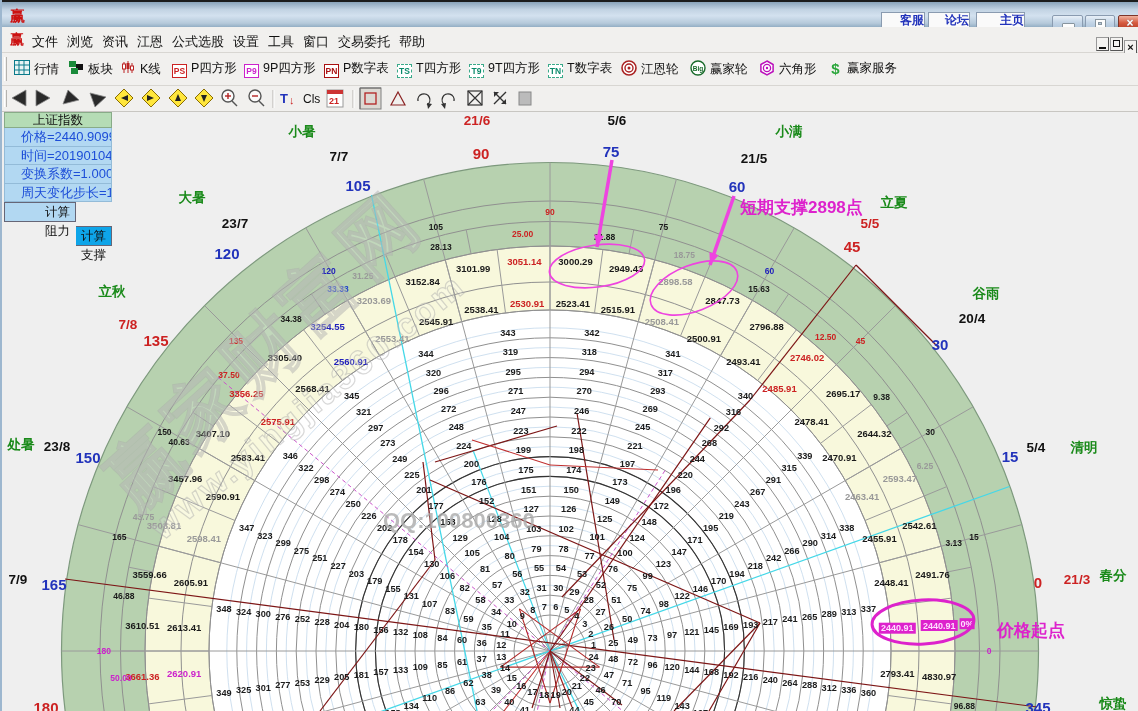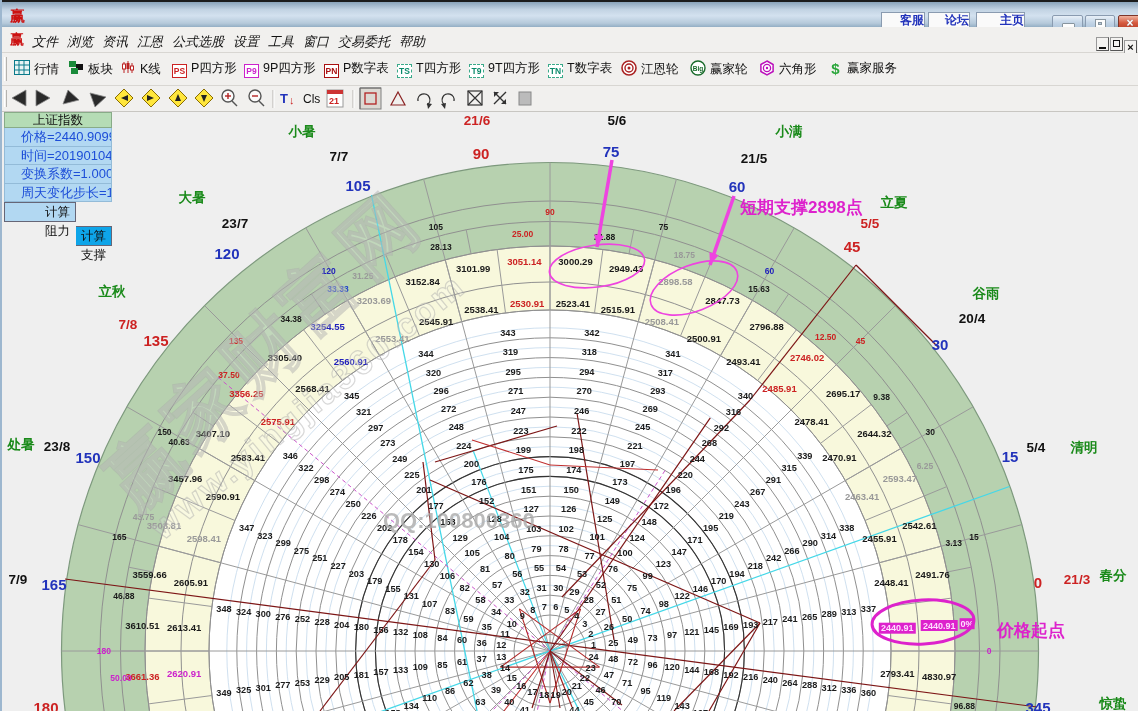--- a/index.html
+++ b/index.html
@@ -11,21 +11,21 @@
 .wbtn { position:absolute; top:13px; height:17px; border:1px solid #8a9bb0; }
 #btnmin { left:1050px; width:31px; background:linear-gradient(#e8f0f8,#c2d4e6 45%,#a9c0d6); }
 #btnmax { left:1083px; width:30px; background:linear-gradient(#e8f0f8,#c2d4e6 45%,#a9c0d6); }
 #btncls { left:1116px; width:24px; border-color:#7d352a; background:linear-gradient(#f0b29e,#d65b40 45%,#b03620); }
 .wbtn { border-radius:2px; }
 .wbtn span { display:block; text-align:center; font-size:10px; line-height:15px; color:#fff; font-weight:bold; text-shadow:0 0 1px #667; }
 #btncls span { color:#fff; font-size:12px; line-height:14px; }
 #menu { position:absolute; left:0; top:27px; width:1138px; height:26px; background:#f1f0ee; border-bottom:1px solid #d8d6d2; }
 #menu .logo { position:absolute; left:8px; top:4px; color:#cc1111; font-weight:bold; font-size:14px; font-family:"Liberation Serif",serif; }
 #menu .items { position:absolute; left:30px; top:6px; font-size:13px; color:#111; }
-#menu .items span { margin-right:9px;font-style:italic; }
+#menu .items span { margin-right:9px; }
 #mdibtn { position:absolute; left:1094px; top:10px; }
 #mdibtn span { display:inline-block; width:13px; height:14px; background:#f4f3f1; border:1px solid #999; border-right-color:#555; border-bottom-color:#555; font-size:10px; line-height:12px; text-align:center; color:#111; font-weight:bold; margin-right:1px; }
 #tb1 { position:absolute; left:0; top:53px; width:1138px; height:33px; background:#f1f0ee; border-bottom:1px solid #d8d6d2; }
 #tb2 { position:absolute; left:0; top:86px; width:1138px; height:26px; background:#f1f0ee; border-bottom:1px solid #c8c6c2; }
 .grip { position:absolute; left:2px; top:4px; bottom:4px; width:3px; border-left:1px solid #fff; border-right:1px solid #b5b3af; }
 .ti { position:absolute; top:7px; height:18px; font-size:12.5px; color:#111; white-space:nowrap; }
 .ti .ic { display:inline-block; width:15px; height:14px; border:1px solid; font-size:8.5px; font-weight:bold; text-align:center; line-height:13px; vertical-align:-2px; margin-right:4px; background:#fff; }
 #panel { position:absolute; left:2px; top:112px; width:108px; }
 #panel .hd { height:16px; background:#b5dcb5; border:1px solid #88ab88; font-size:12.5px; text-align:center; line-height:15px; color:#111; }
 #panel .rw { height:18.5px; background:#b2d8f2; border:1px solid #93bbd8; border-top:none; font-size:13px; color:#1d4ed8; line-height:18px; padding-left:16px; white-space:nowrap; overflow:hidden; }

